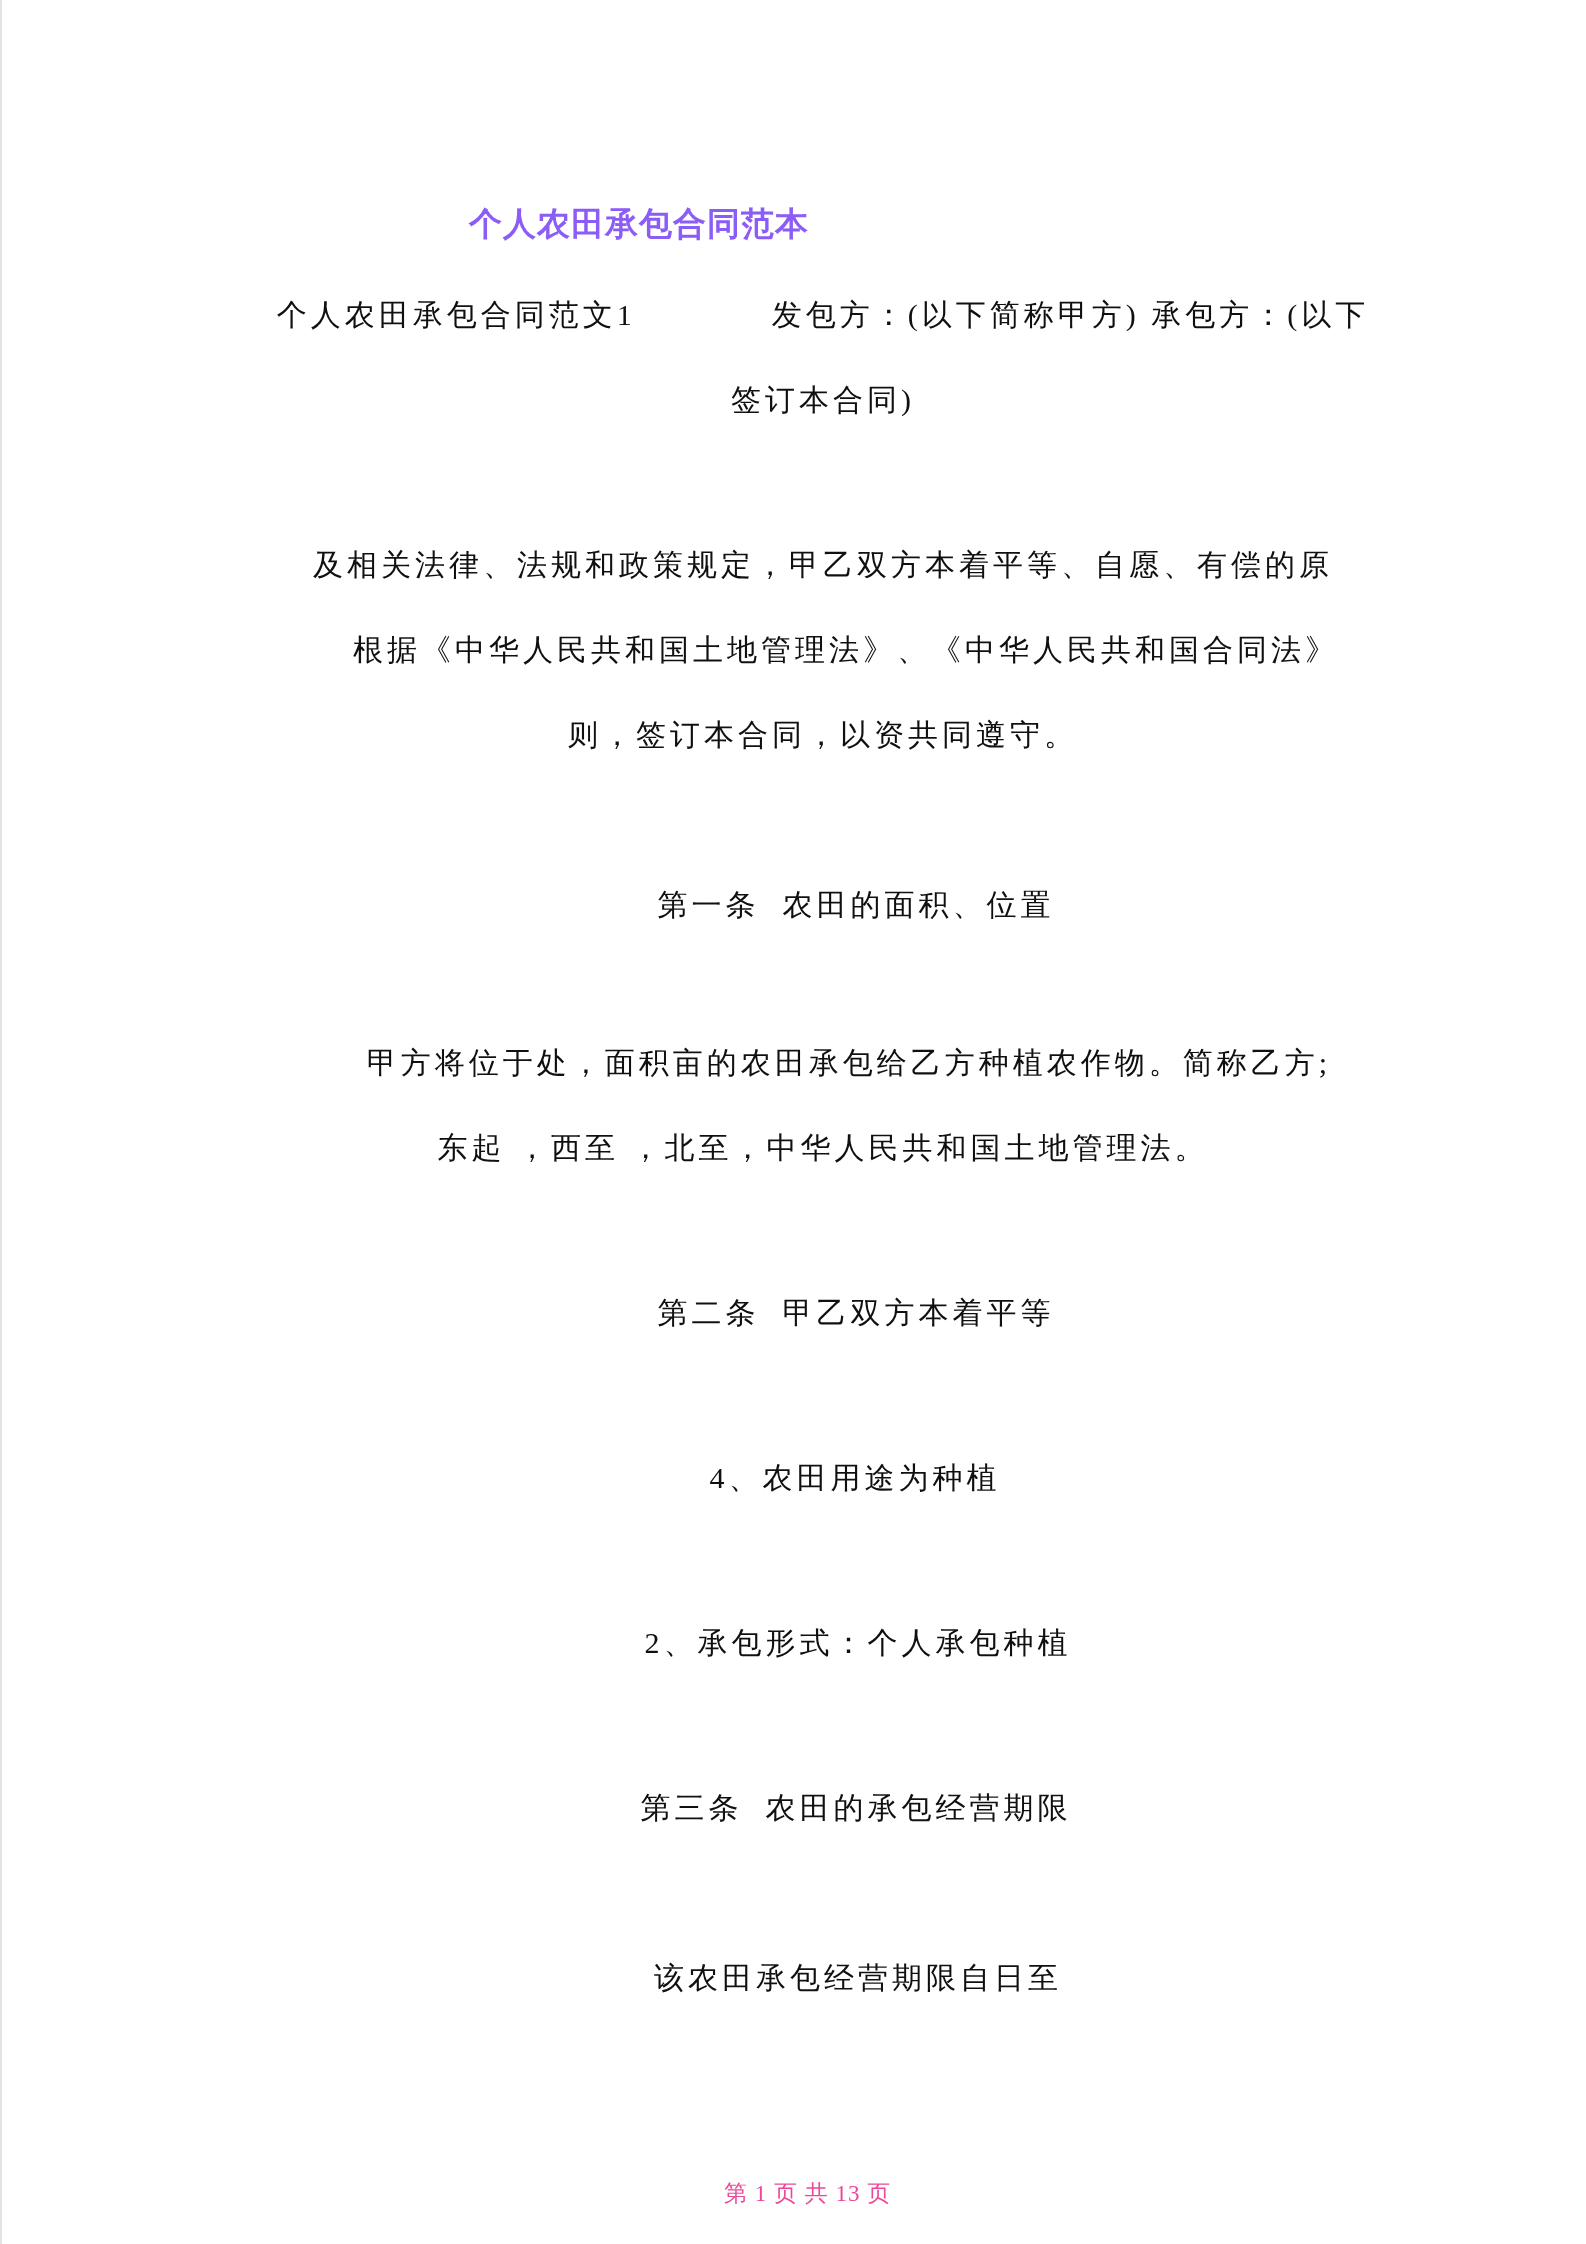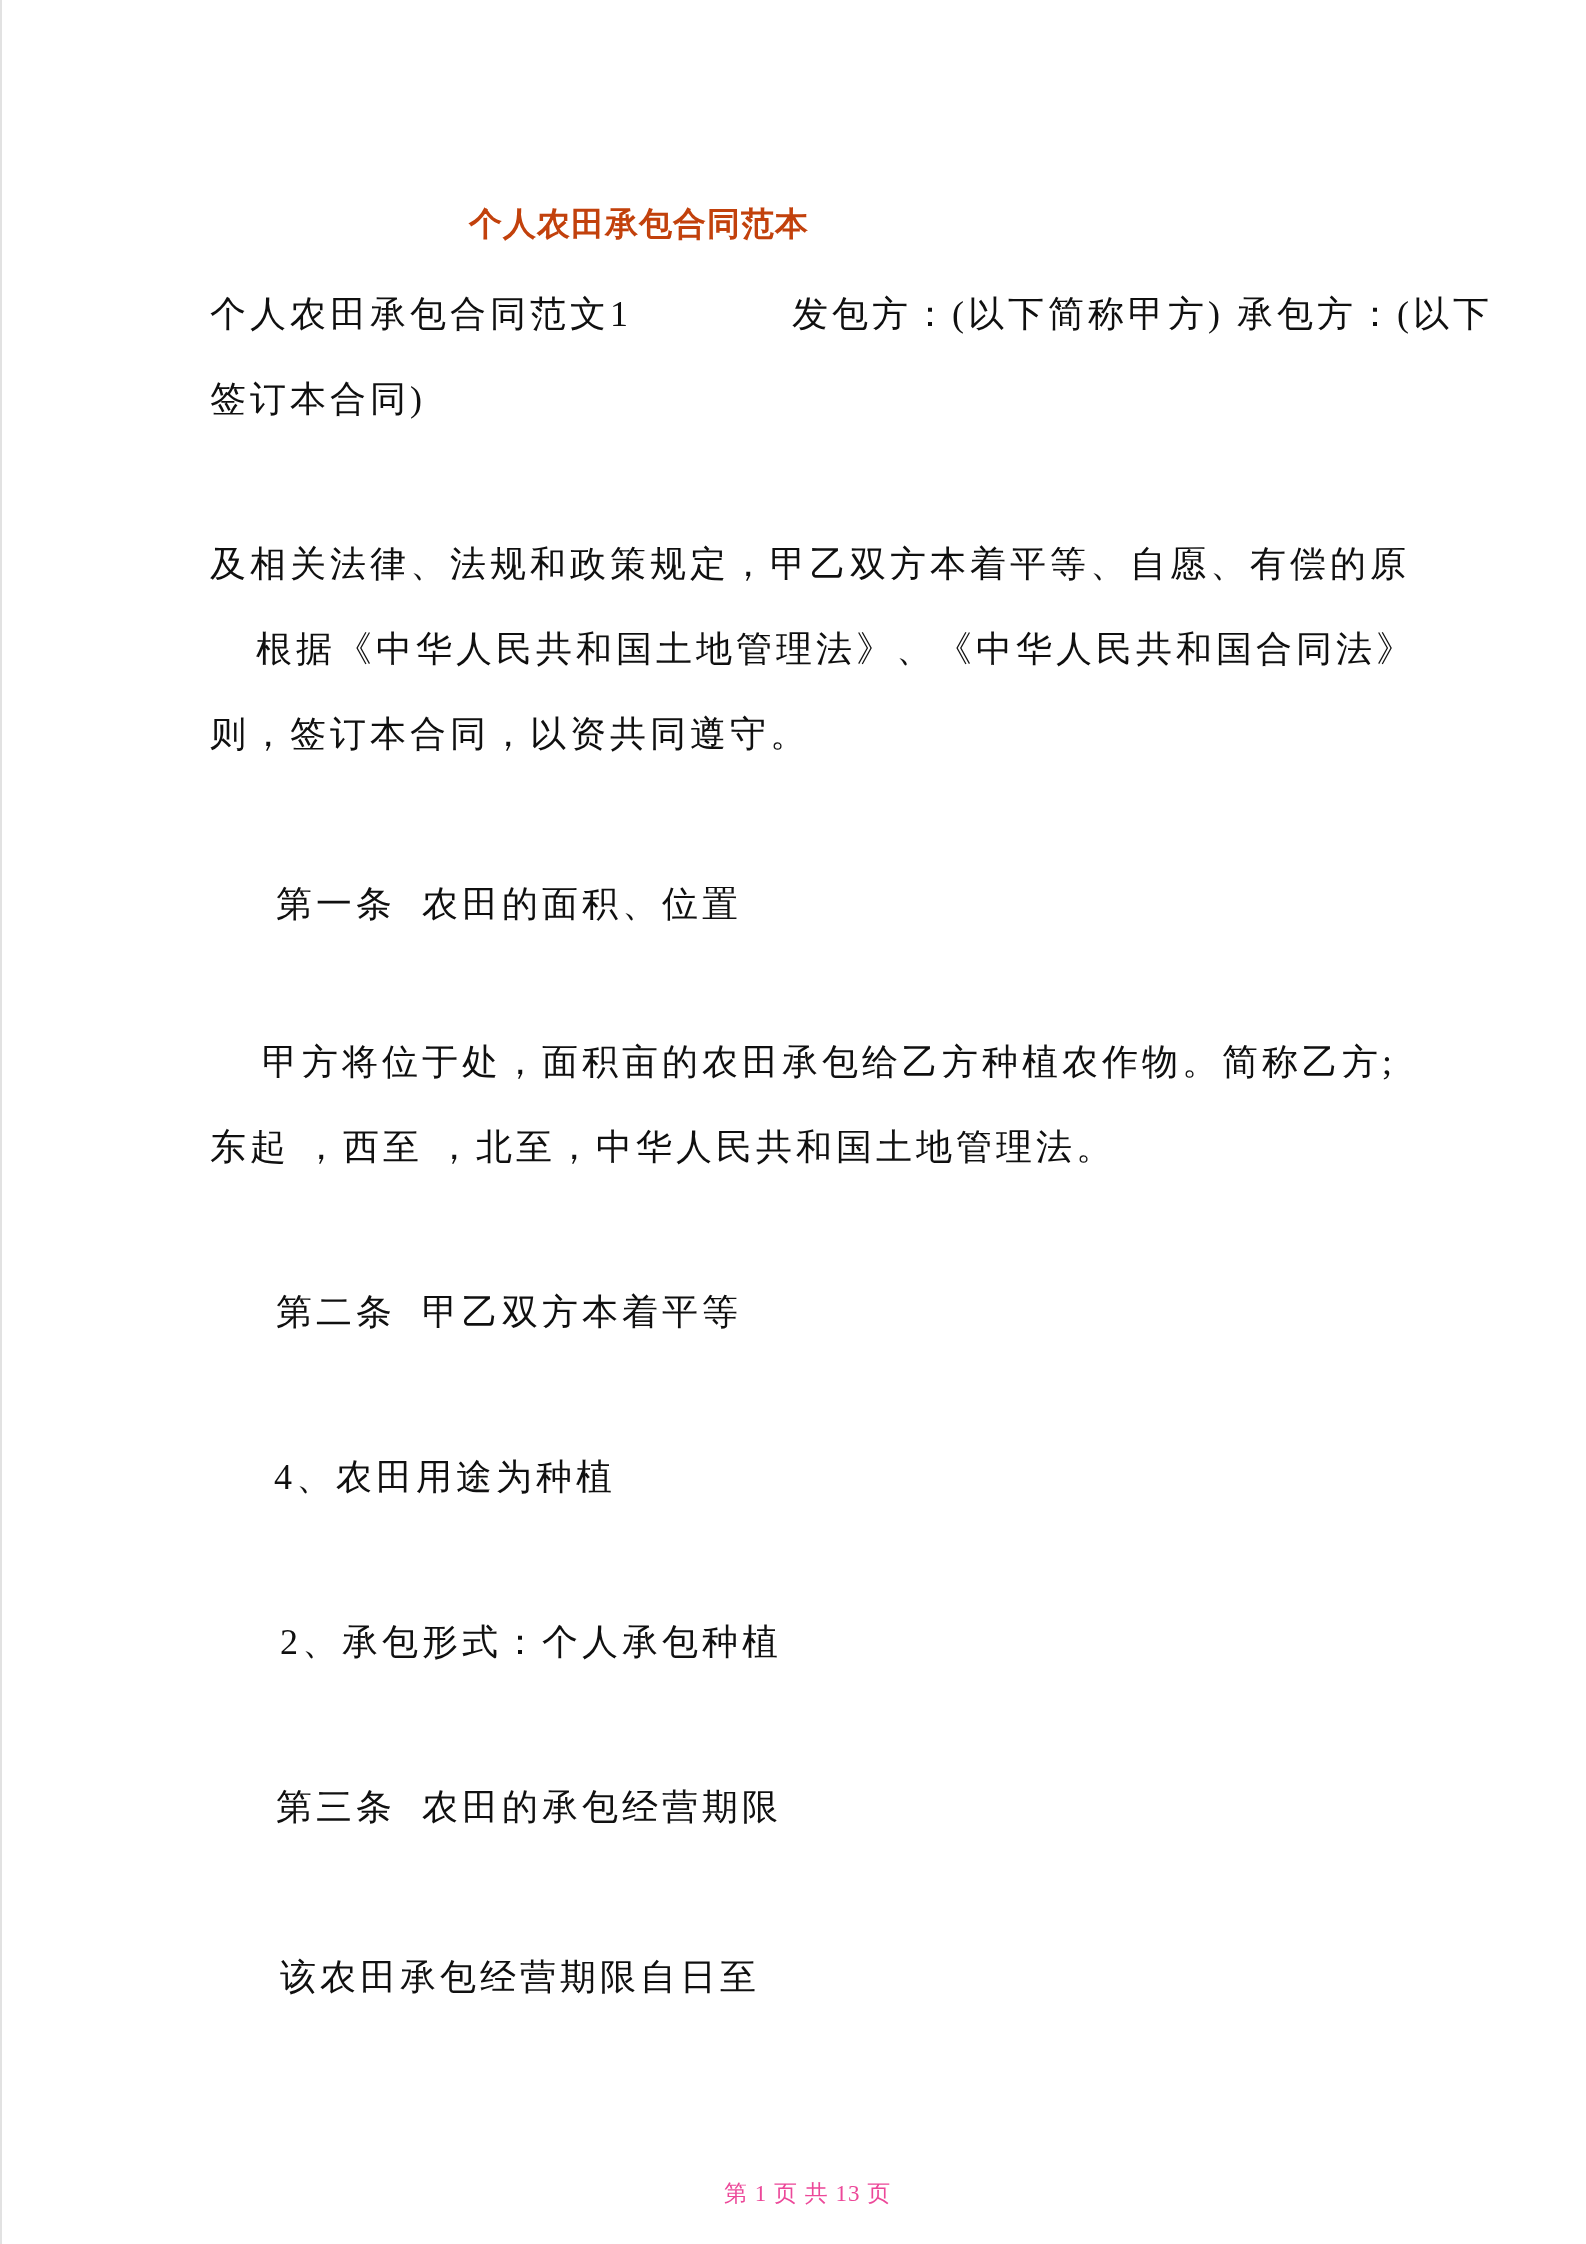--- a/index.html
+++ b/index.html
@@ -19,28 +19,29 @@
   .doc-title {
     position: absolute;
     left: 467px;
     top: 182px;
     height: 85px;
     line-height: 85px;
     font-size: 33px;
     font-weight: 700;
     letter-spacing: 1px;
     white-space: pre;
-    color: #c2410c;
+    color: #8b5cf6;
   }
   .block {
     position: absolute;
     left: 208px;
     right: 150px;
-    font-size: 36px;
+    font-size: 30px;
     letter-spacing: 4px;
+    text-align: center;
   }
   .line {
     height: 85px;
     line-height: 85px;
     white-space: pre;
   }
   .ind46 { padding-left: 46px; }
   .ind52 { padding-left: 52px; }
   .ind64 { padding-left: 64px; }
   .ind66 { padding-left: 66px; }

